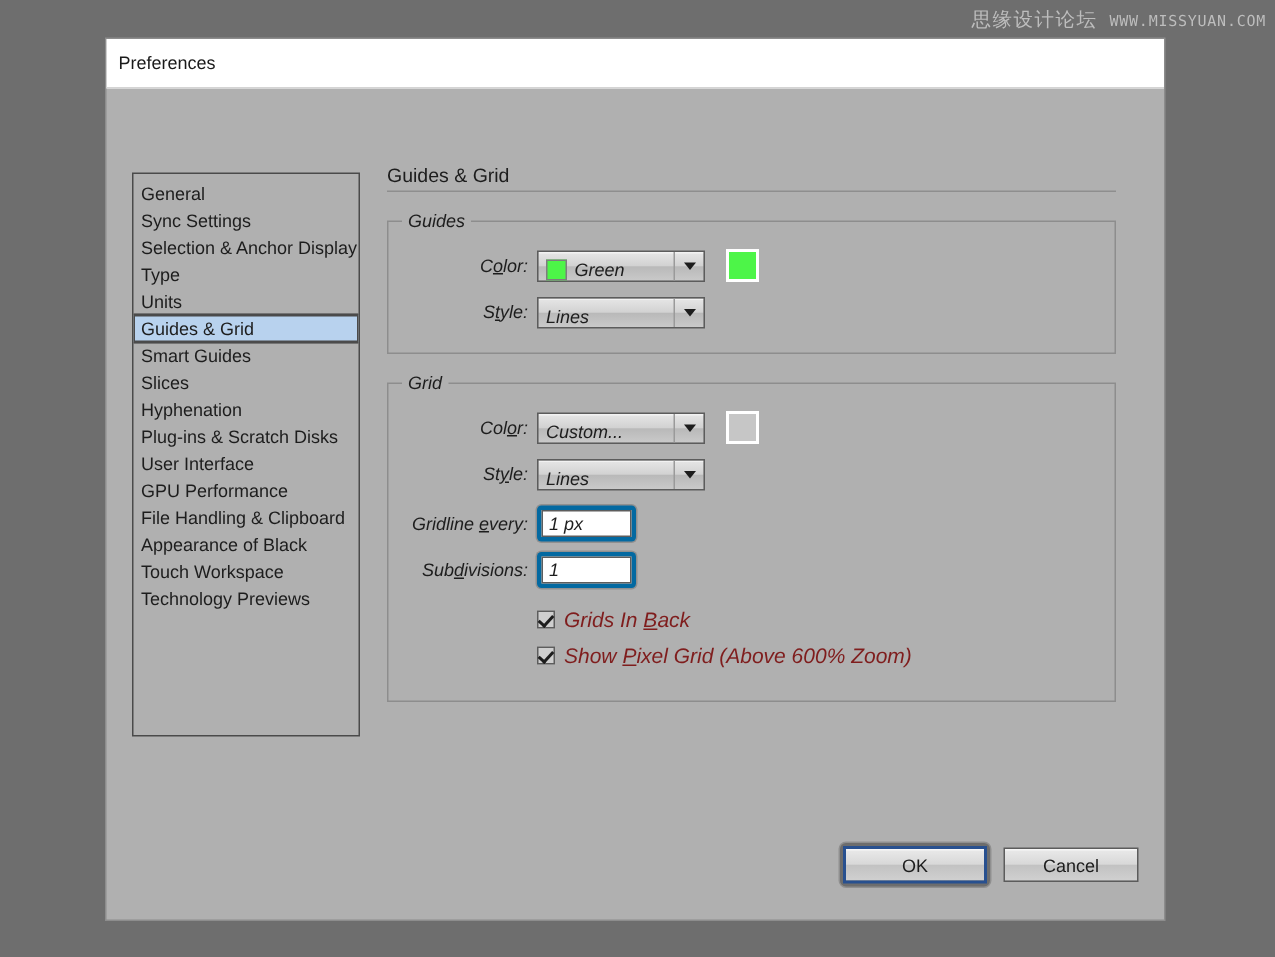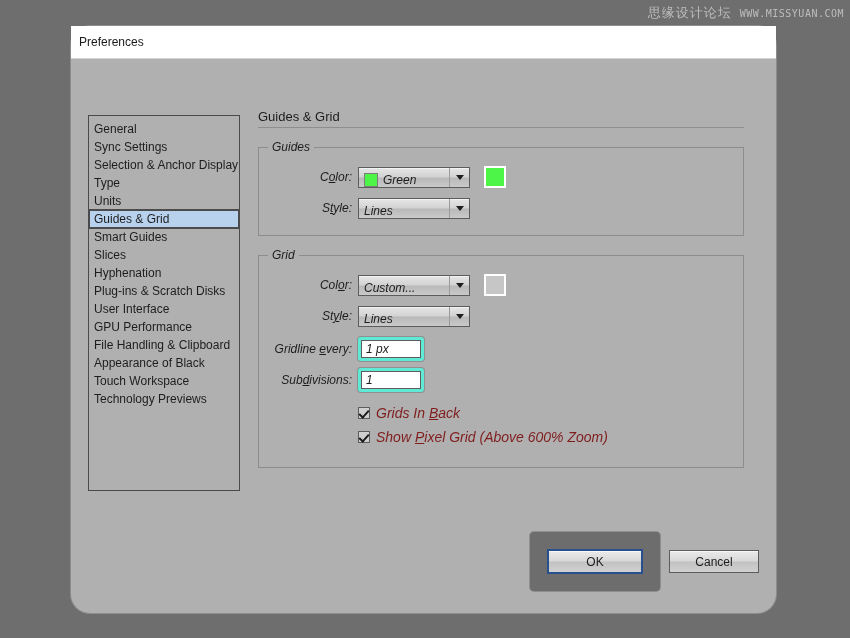--- a/index.html
+++ b/index.html
@@ -43,21 +43,20 @@
 
   
   #dialog {
     position: absolute;
     left: 71px;
     top: 26px;
     width: 705px;
     height: 587px;
     background: #b0b0b0;
     box-shadow: 0 0 0 1px #8d8d8d;
-    border-radius: 19px;
   }
   #titlebar {
     height: 33px;
     background: #ffffff;
     border-bottom: 1px solid #d4d4d4;
     display: flex;
     align-items: center;
     padding-left: 8px;
     box-sizing: border-box;
   }
@@ -208,21 +207,21 @@
     height: 22px;
     margin-left: 14px;
     border: 2px solid #ffffff;
     box-sizing: border-box;
     flex: none;
   }
 
   
   .input-wrap {
     padding: 3px;
-    background: #5eead4;
+    background: #0369a1;
     border-radius: 3px;
     box-shadow: 0 0 0 1px #909090;
     display: inline-block;
     line-height: 0;
   }
   .text-input {
     width: 60px;
     height: 18px;
     background: #ffffff;
     border: 1px solid #5d5d5d;
@@ -285,21 +284,21 @@
     border: 1px solid #5c5c5c;
     background: linear-gradient(180deg, #eaeaea 0%, #d8d8d8 48%, #c2c2c2 52%, #d0d0d0 100%);
     font-size: 12px;
     color: #1d1d1d;
     display: flex;
     align-items: center;
     justify-content: center;
     box-shadow: inset 0 1px 0 #f6f6f6;
   }
   .btn-default-wrap {
-    padding: 17px;
+    padding: 2px;
     background: #6d6d6d;
     border-radius: 4px;
     box-shadow: 0 0 0 1px #8f8f8f;
     display: inline-block;
   }
   .btn-default-wrap .btn {
     border: 2px solid #28508f;
     width: 96px;
     height: 25px;
   }

